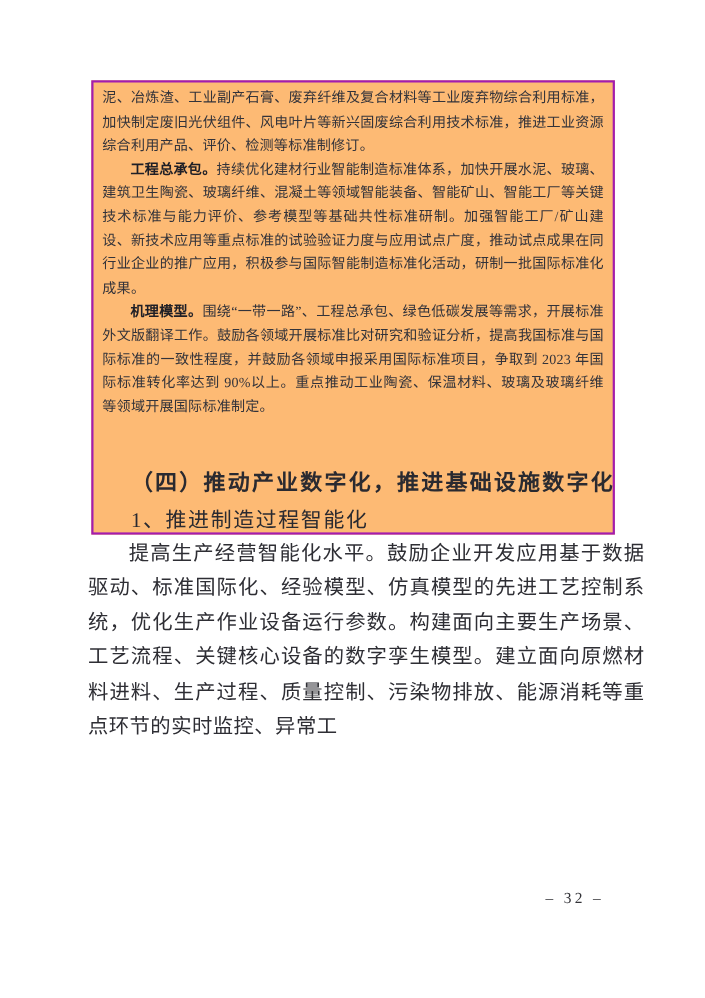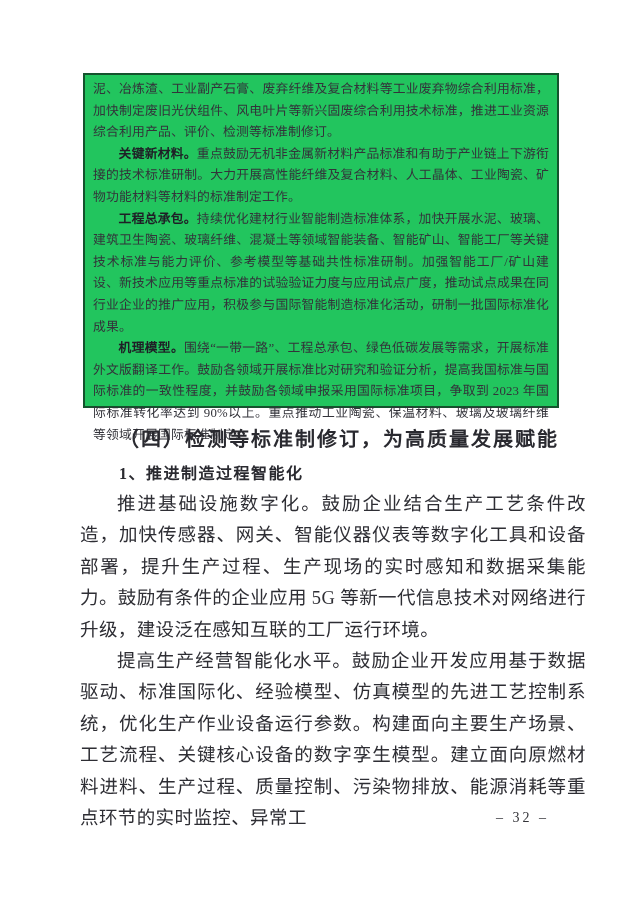--- a/index.html
+++ b/index.html
@@ -16,25 +16,25 @@
     font-family: "Liberation Serif", "DejaVu Serif", serif;
     color: #2f2f34;
   }
 
   
   .callout {
     position: absolute;
     left: 83px;
     top: 73px;
     width: 476px;
-    height: 335px;
+    height: 413px;
     box-sizing: border-box;
-    border: 2px solid #14532d;
+    border: 2px solid #a21caf;
     padding: 4px 8px;
-    background: #22c55e;
+    background: #fdba74;
   }
   .callout p {
     margin: 0;
     font-size: 12.8px;
     line-height: 21.6px;
     text-align: justify;
     text-justify: inter-ideograph;
     letter-spacing: 0.2px;
     color: #33333a;
   }
@@ -55,23 +55,23 @@
     letter-spacing: 2px;
     color: #2a2a30;
   }
   .subheading {
     position: absolute;
     left: 83px;
     top: 461px;
     width: 505px;
     margin: 0;
     padding-left: 36px;
-    font-size: 16px;
+    font-size: 19px;
     line-height: 26px;
-    font-weight: bold;
+    font-weight: normal;
     letter-spacing: 1.5px;
     color: #2a2a30;
   }
 
   
   .body-text {
     position: absolute;
     left: 80px;
     top: 489px;
     width: 506px;
@@ -97,29 +97,27 @@
     color: #333338;
   }
 </style>
 </head>
 <body>
 
 <div class="page">
 
   <div class="callout">
     <p class="no-indent"><b></b><span>泥、冶炼渣、工业副产石膏、废弃纤维及复合材料等工业废弃物综合利用标准，加快制定废旧光伏组件、风电叶片等新兴固废综合利用技术标准，推进工业资源综合利用产品、评价、检测等标准制修订。</span></p>
-    <p class="indent"><b>关键新材料。</b><span>重点鼓励无机非金属新材料产品标准和有助于产业链上下游衔接的技术标准研制。大力开展高性能纤维及复合材料、人工晶体、工业陶瓷、矿物功能材料等材料的标准制定工作。</span></p>
     <p class="indent"><b>工程总承包。</b><span>持续优化建材行业智能制造标准体系，加快开展水泥、玻璃、建筑卫生陶瓷、玻璃纤维、混凝土等领域智能装备、智能矿山、智能工厂等关键技术标准与能力评价、参考模型等基础共性标准研制。加强智能工厂/矿山建设、新技术应用等重点标准的试验验证力度与应用试点广度，推动试点成果在同行业企业的推广应用，积极参与国际智能制造标准化活动，研制一批国际标准化成果。</span></p>
     <p class="indent"><b>机理模型。</b><span>围绕“一带一路”、工程总承包、绿色低碳发展等需求，开展标准外文版翻译工作。鼓励各领域开展标准比对研究和验证分析，提高我国标准与国际标准的一致性程度，并鼓励各领域申报采用国际标准项目，争取到 2023 年国际标准转化率达到 90%以上。重点推动工业陶瓷、保温材料、玻璃及玻璃纤维等领域开展国际标准制定。</span></p>
   </div>
 
-  <h2 class="heading4">（四）检测等标准制修订，为高质量发展赋能</h2>
+  <h2 class="heading4">（四）推动产业数字化，推进基础设施数字化</h2>
 
   <h3 class="subheading">1、推进制造过程智能化</h3>
 
   <div class="body-text">
-    <p>推进基础设施数字化。鼓励企业结合生产工艺条件改造，加快传感器、网关、智能仪器仪表等数字化工具和设备部署，提升生产过程、生产现场的实时感知和数据采集能力。鼓励有条件的企业应用 5G 等新一代信息技术对网络进行升级，建设泛在感知互联的工厂运行环境。</p>
     <p>提高生产经营智能化水平。鼓励企业开发应用基于数据驱动、标准国际化、经验模型、仿真模型的先进工艺控制系统，优化生产作业设备运行参数。构建面向主要生产场景、工艺流程、关键核心设备的数字孪生模型。建立面向原燃材料进料、生产过程、质量控制、污染物排放、能源消耗等重点环节的实时监控、异常工</p>
   </div>
 
   <div class="pageno">– 32 –</div>
 
 </div>
 
 </body></html>

